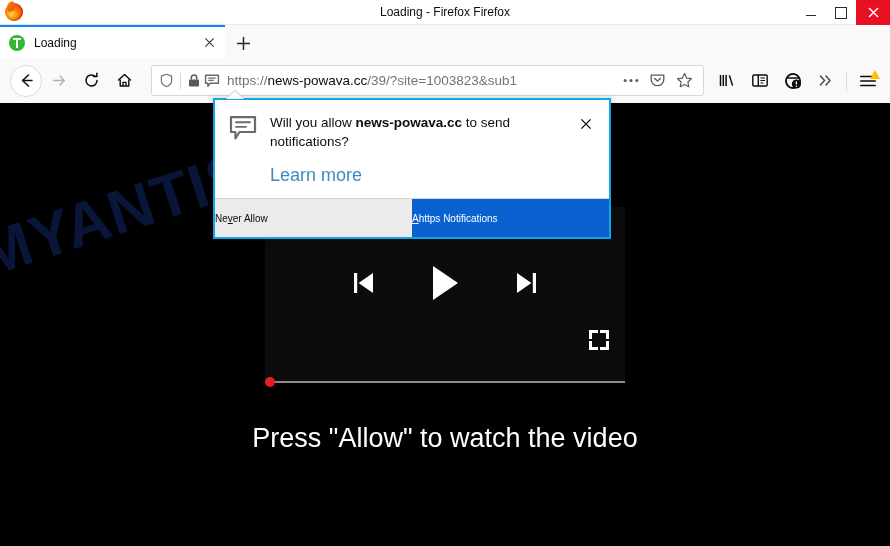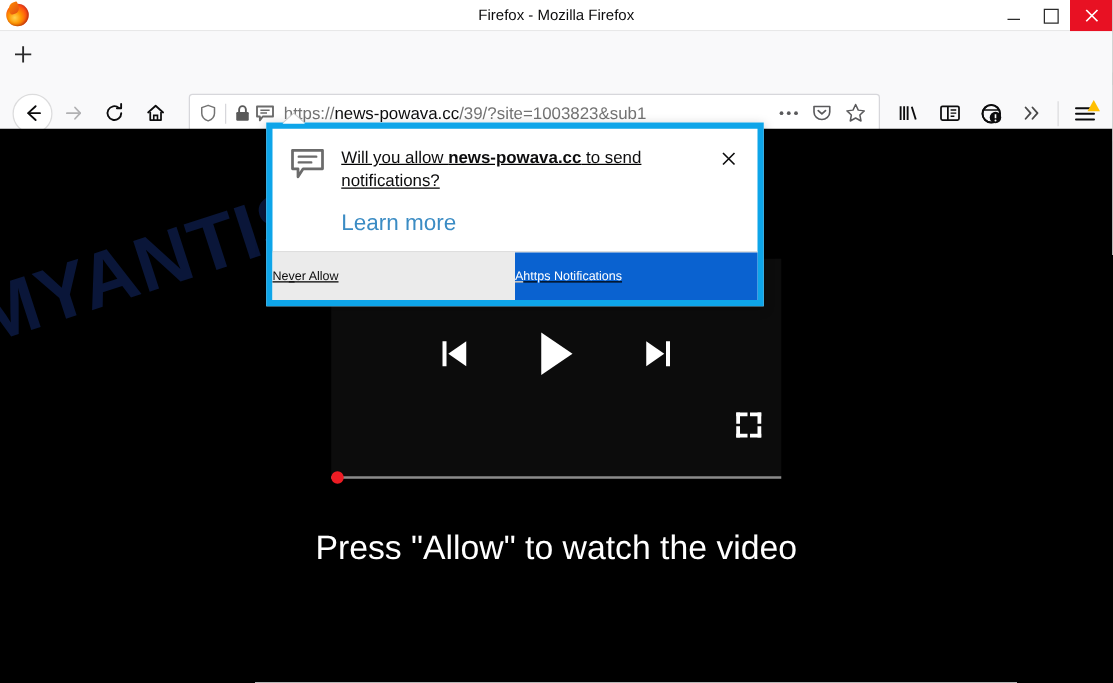--- a/index.html
+++ b/index.html
@@ -115,21 +115,21 @@
   }
   .newtab {
     width: 32px; height: 29px;
     display:flex; align-items:center; justify-content:center;
     color:#2b2b2b; font-size:19px; font-weight:300; line-height:1;
     margin-left: 2px;
   }
 
   
   .navbar {
-    position: absolute; top: 68px; left: 0;
+    position: absolute; top: 58px; left: 0;
     width: 890px; height: 45px;
     background: #f9f9fa;
     display: flex; align-items: center;
     padding: 0 6px;
   }
   .navbtn {
     width: 33px; height: 30px;
     display:flex; align-items:center; justify-content:center;
     color:#0c0c0d;
     flex: 0 0 auto;
@@ -261,24 +261,23 @@
     font-size: 27px;
     font-family: "Liberation Sans", sans-serif;
   }
 
   
   .doorhanger {
     position: absolute;
     left: 213px; top: 98px;
     width: 398px;
     background: #ffffff;
-    border: 5px solid #0ea5e9;
+    border: 2px solid #0ea5e9;
     box-shadow: 0 2px 8px rgba(0,0,0,.25);
     z-index: 20;
-    text-decoration: underline;
   }
   .doorhanger-arrow {
     position: absolute;
     left: 226px; top: 91px;
     width: 0; height: 0;
     border-left: 9px solid transparent;
     border-right: 9px solid transparent;
     border-bottom: 8px solid #ffffff;
     z-index: 21;
     filter: drop-shadow(0 -1px 0 #c6c6c6);
@@ -322,33 +321,42 @@
   .dh-btn.primary { background: #0a62d0; color: #ffffff; }
   .ak { text-decoration: underline; }
 </style>
 </head>
 <body>
 
 <div id="app">
 
   <div class="titlebar">
     <div class="ff-logo"></div>
-    <div class="title-text">Firefox - Mozilla Firefox</div>
+    <div class="title-text">Loading - Firefox Firefox</div>
     <div class="win-controls">
       <div class="win-btn min"></div>
       <div class="win-btn max"></div>
       <div class="win-btn close">
         <svg width="11" height="11" viewBox="0 0 11 11">
           <path d="M1 1 L10 10 M10 1 L1 10" stroke="#fff" stroke-width="1.4" fill="none"></path>
         </svg>
       </div>
     </div>
   </div>
 
   <div class="tabstrip">
+    <div class="tab">
+      <div class="tab-favicon"></div>
+      <div class="tab-label">Loading</div>
+      <div class="tab-close">
+        <svg width="11" height="11" viewBox="0 0 11 11">
+          <path d="M1.3 1.3 L9.7 9.7 M9.7 1.3 L1.3 9.7" stroke="#3b3b3b" stroke-width="1.2" fill="none"></path>
+        </svg>
+      </div>
+    </div>
     <div class="newtab">
       <svg width="15" height="15" viewBox="0 0 15 15">
         <path d="M7.5 1 V14 M1 7.5 H14" stroke="#2b2b2b" stroke-width="1.5" fill="none"></path>
       </svg>
     </div>
   </div>
 
   <div class="navbar">
 
     <div class="navbtn back">

